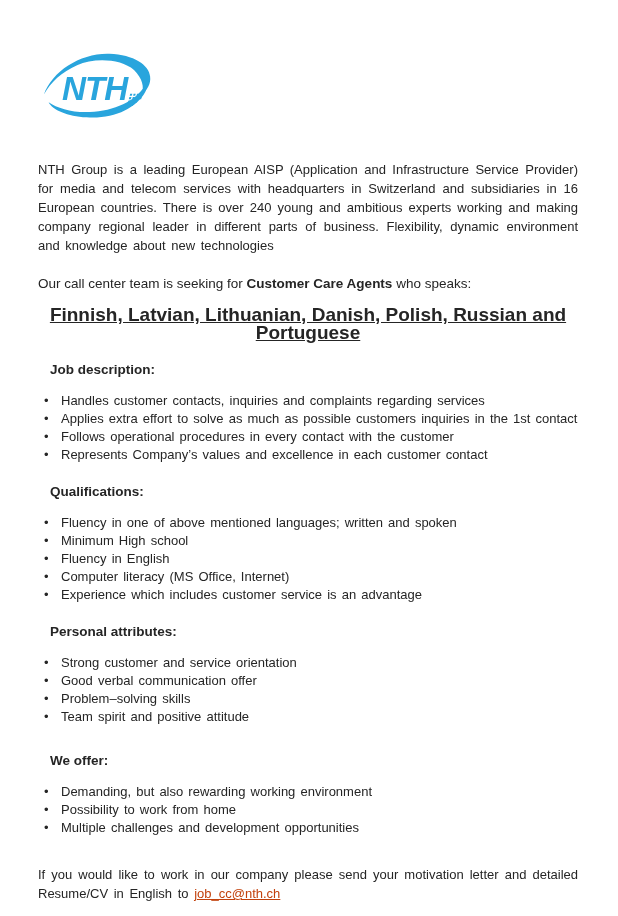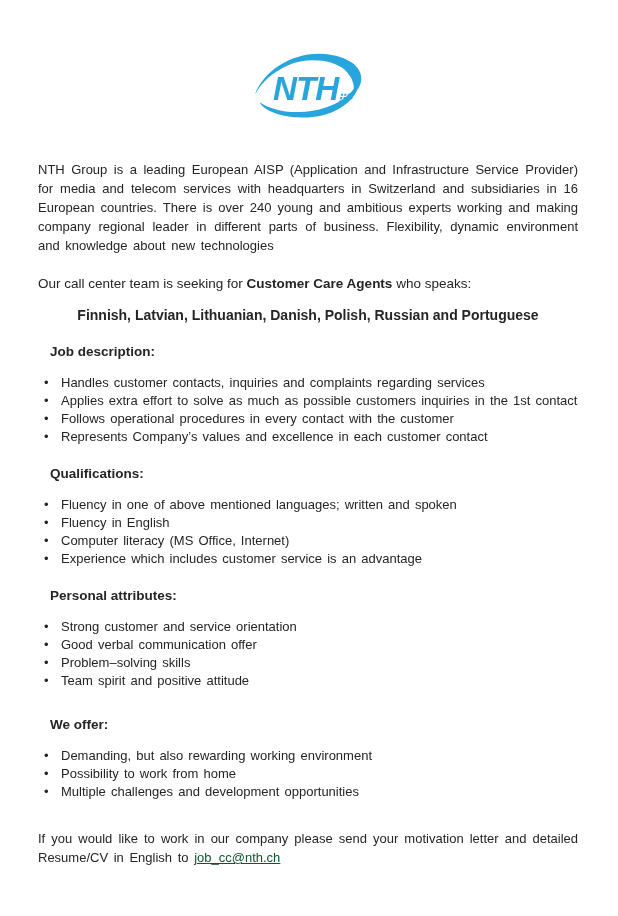--- a/index.html
+++ b/index.html
@@ -10,42 +10,42 @@
     background: #ffffff;
     box-sizing: border-box;
     padding: 0 40px 0 38px;
     overflow: hidden;
     font-family: "Liberation Sans", "DejaVu Sans", sans-serif;
     color: #252525;
     font-size: 13px;
   }
   .logo-wrap {
     padding-top: 50px;
-    text-align: center;
     height: 74px;
   }
   .logo-svg { display: inline-block; }
   .intro {
     margin: 36px 0 8px 0;
     text-align: justify;
     line-height: 19px;
     word-spacing: 2px;
   }
   .seeking {
     margin: 20px 0 0 0;
     line-height: 18px;
     font-size: 13.5px;
   }
   .seeking .bold { font-weight: bold; }
   .languages {
     margin: 13px 0 0 0;
     text-align: center;
     font-weight: bold;
     line-height: 18px;
-    font-size: 14px;
+    font-size: 19px;
+    text-decoration: underline;
   }
   .section-heading {
     margin: 19px 0 0 12px;
     font-weight: bold;
     font-size: 13.5px;
     line-height: 18px;
   }
   .section-heading.big-gap { margin-top: 26px; }
   ul.bullets {
     margin: 13px 0 0 0;
@@ -64,21 +64,21 @@
     left: 6px;
     top: 0;
   }
   .closing {
     margin: 28px 0 0 0;
     text-align: justify;
     line-height: 19px;
     word-spacing: 2px;
   }
   a.email-link {
-    color: #14532d;
+    color: #c2410c;
     text-decoration: underline;
     cursor: pointer;
   }
 </style>
 </head>
 <body>
 
 <div class="page">
 
   <div class="logo-wrap">
@@ -118,20 +118,21 @@
   <ul class="bullets">
     <li>Handles customer contacts, inquiries and complaints regarding services</li>
     <li>Applies extra effort to solve as much as possible customers inquiries in the 1st contact</li>
     <li>Follows operational procedures in every contact with the customer</li>
     <li>Represents Company’s values and excellence in each customer contact</li>
   </ul>
 
   <h3 class="section-heading">Qualifications:</h3>
   <ul class="bullets">
     <li>Fluency in one of above mentioned languages; written and spoken</li>
+    <li>Minimum High school</li>
     <li>Fluency in English</li>
     <li>Computer literacy (MS Office, Internet)</li>
     <li>Experience which includes customer service is an advantage</li>
   </ul>
 
   <h3 class="section-heading">Personal attributes:</h3>
   <ul class="bullets">
     <li>Strong customer and service orientation</li>
     <li>Good verbal communication offer</li>
     <li>Problem–solving skills</li>

